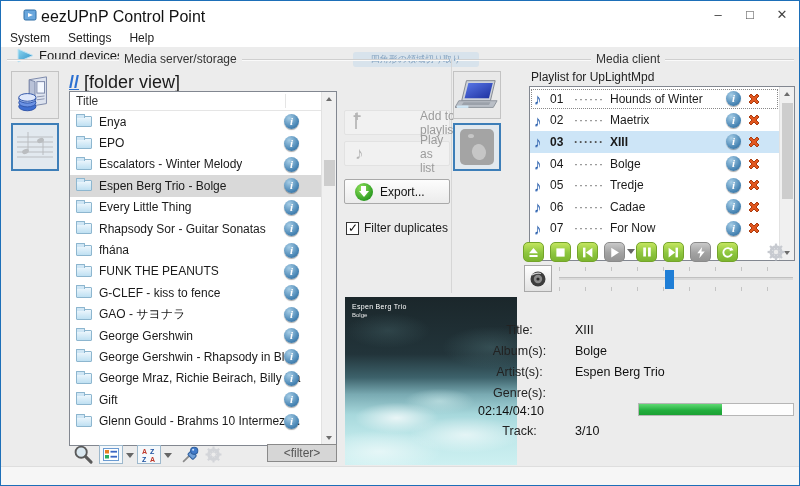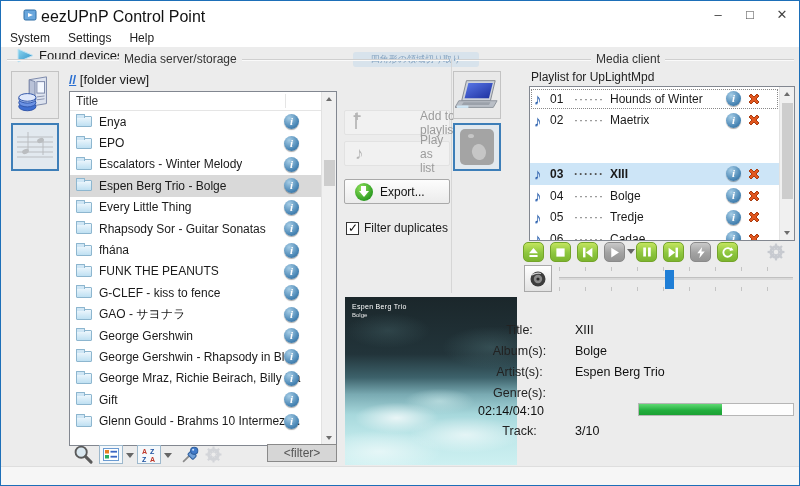--- a/index.html
+++ b/index.html
@@ -25,21 +25,21 @@
   .hline{ position:absolute; top:58px; height:1px; background:#cfcfcf; box-shadow:0 1px 0 #fafafa; }
   .group-label{ position:absolute; top:51px; font-size:12px; color:#333; background:#ececec; padding:0 5px; }
   .vline{ position:absolute; width:1px; background:#d6d6d6; }
 
   
   .dev-btn{ position:absolute; width:48px; height:48px; background:#e9e9e9;
             border:1px solid #c3c3c3; display:flex; align-items:center; justify-content:center; }
   .dev-btn.selected{ border:2px solid #3d7eb8; background:#e2e9ef; }
 
   
-  .crumb{ position:absolute; left:68px; top:71px; font-size:13px; }
+  .crumb{ position:absolute; left:68px; top:71px; font-size:18px; }
   .crumb a{ color:#2a6fd1; text-decoration:underline; font-weight:bold; cursor:pointer; }
 
   
   .flist{ position:absolute; left:68px; top:90px; width:268px; height:355px; background:#fff;
           border:1px solid #828790; overflow:hidden; }
   .flist-header{ height:19px; line-height:19px; font-size:12px; color:#333; padding-left:6px;
                  border-bottom:1px solid #e5e5e5; position:relative; }
   .flist-header::after{ content:""; position:absolute; right:50px; top:2px; bottom:2px; width:1px; background:#e5e5e5; }
   .frow{ height:21.4px; display:flex; align-items:center; padding:0 20px 0 6px; font-size:12px; position:relative; }
   .frow.sel{ background:#d9d9d9; }
@@ -78,25 +78,25 @@
   .export-ic::before{ content:""; position:absolute; left:6px; top:3px; width:5px; height:6px; background:#fff; }
   .export-ic::after{ content:""; position:absolute; left:3.5px; top:8px; width:0; height:0;
        border-left:5.5px solid transparent; border-right:5.5px solid transparent; border-top:6px solid #fff; }
 
   .chk-row{ position:absolute; left:345px; top:220px; display:flex; align-items:center; font-size:12px; }
   .chk-box{ width:13px; height:13px; border:1px solid #333; background:#fff; margin-right:5px; position:relative; }
   .chk-box::before{ content:"✓"; position:absolute; left:1px; top:-2px; font-size:12px; color:#111; }
 
   
   .pl-title{ position:absolute; left:530px; top:69px; font-size:12px; color:#222; }
-  .plist{ position:absolute; left:528px; top:85px; width:266px; height:155px; background:#fff;
+  .plist{ position:absolute; left:528px; top:85px; width:266px; height:175px; background:#fff;
           border:1px solid #828790; overflow:hidden; }
   .prow{ height:21.6px; display:flex; align-items:center; font-size:12px; padding:0 52px 0 4px; position:relative; }
   .prow.focus{ outline:1px dotted #888; outline-offset:-2px; }
-  .prow.sel{ background:#cde5f7; font-weight:bold;margin-top:32px; }
+  .prow.sel{ background:#cde5f7; font-weight:bold; }
   .note-ic{ width:16px; flex:none; } 
   .note-ic::before{ content:"♪"; font-size:15px; color:#2f63ad; text-shadow:0 1px 0 #9db8e0; }
   .pnum{ width:20px; flex:none; }
   .pdots{ color:#555; margin:0 6px 0 4px; letter-spacing:1px; flex:none; }
   .prow .info-btn{ position:absolute; right:38px; }
   .del-btn{ position:absolute; right:17px; width:16px; height:16px; }
 
   
   .tbtn{ position:absolute; top:241px; width:21px; height:20px; border-radius:5px;
          display:flex; align-items:center; justify-content:center; }

